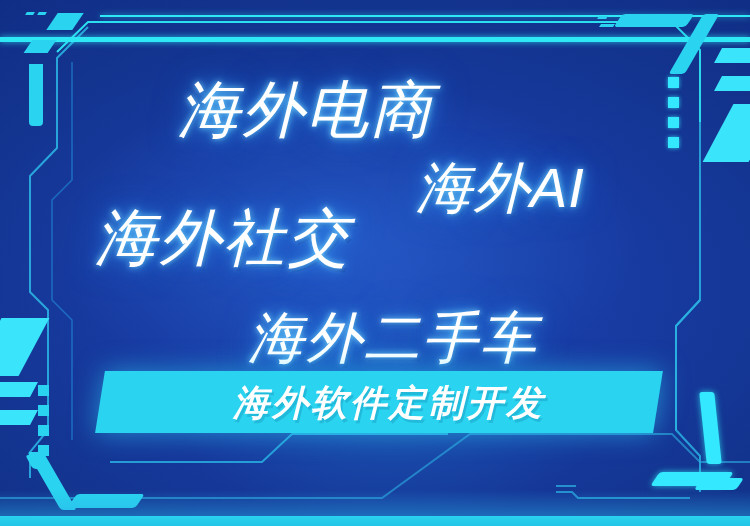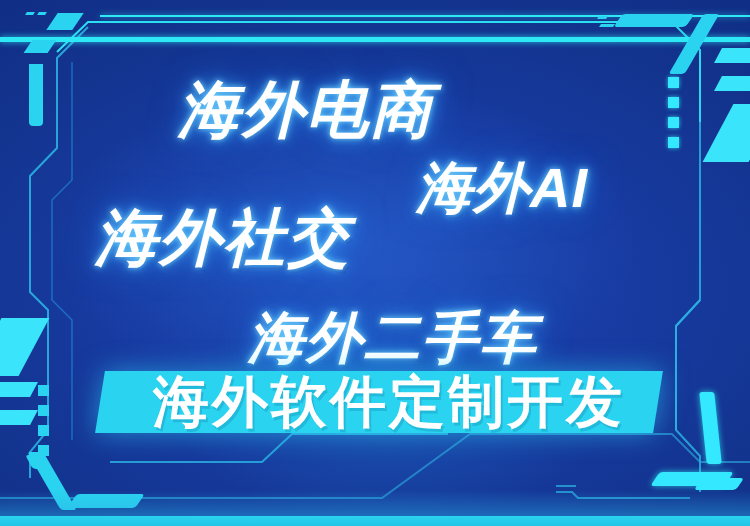--- a/index.html
+++ b/index.html
@@ -42,21 +42,21 @@
   .chev{position:absolute;}
   .chev span{
     position:absolute;display:block;height:15px;background:#3ae4fb;
     transform:skewX(-28deg);
   }
 
   
   .hl{
     position:absolute;
     color:#ffffff;
-    font-weight:bold;
+    font-weight:normal;
     font-style:italic;
     letter-spacing:2px;
     white-space:nowrap;
     text-shadow:
       0 0 6px rgba(120,220,255,.95),
       0 0 16px rgba(60,170,255,.85),
       0 0 34px rgba(40,140,255,.65),
       3px 4px 0 rgba(18,60,160,.55);
   }
   #hl-ecommerce{left:178px;top:68px;font-size:62px;}
@@ -67,21 +67,21 @@
   
   #ribbon{
     position:absolute;left:100px;top:371px;width:558px;height:62px;
     background:#2ad3ef;
     transform:skewX(-9deg);
     box-shadow:0 0 26px rgba(45,210,250,.55);
   }
   #ribbon-label{
     position:absolute;left:119px;top:378px;width:540px;height:50px;
     display:flex;align-items:center;justify-content:center;
-    color:#ffffff;font-weight:bold;font-size:56px;
+    color:#ffffff;font-weight:bold;font-style:italic;font-size:36px;
     letter-spacing:3px;white-space:nowrap;
     text-shadow:2px 3px 0 rgba(20,140,180,.35);
   }
 
   
   #bottom-strip{
     position:absolute;left:0;bottom:0;width:750px;height:10px;
     background:linear-gradient(180deg,#2ad3ef 0%, #23c4e6 100%);
   }
   #bottom-fade{

